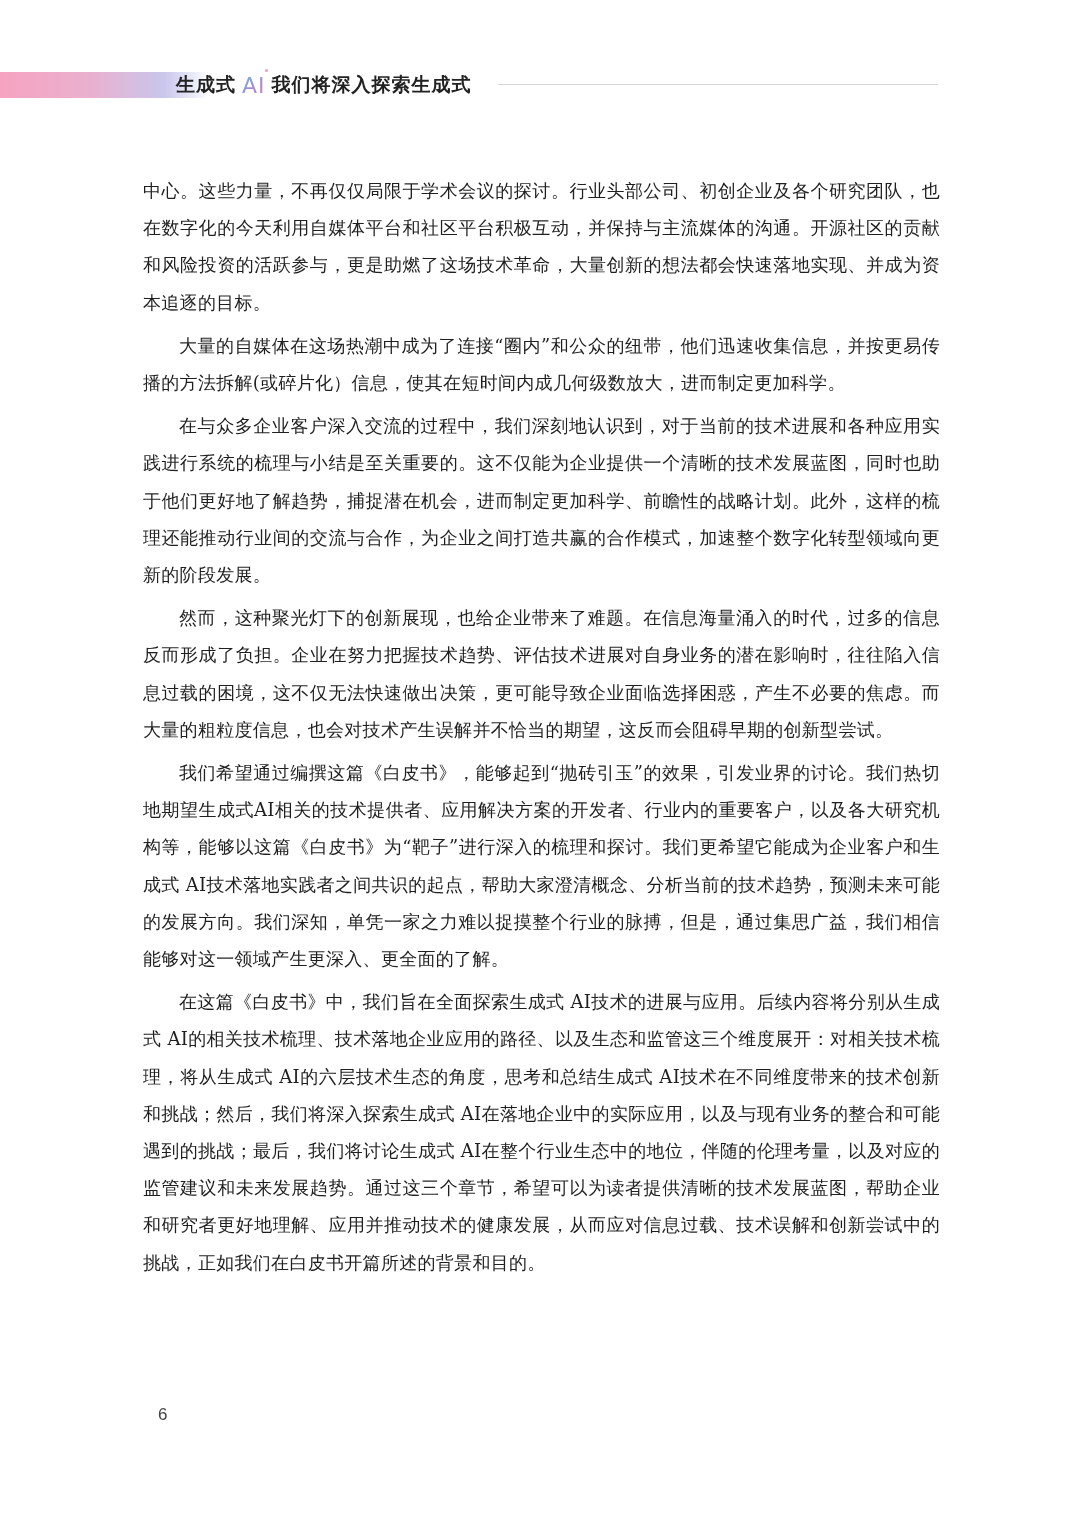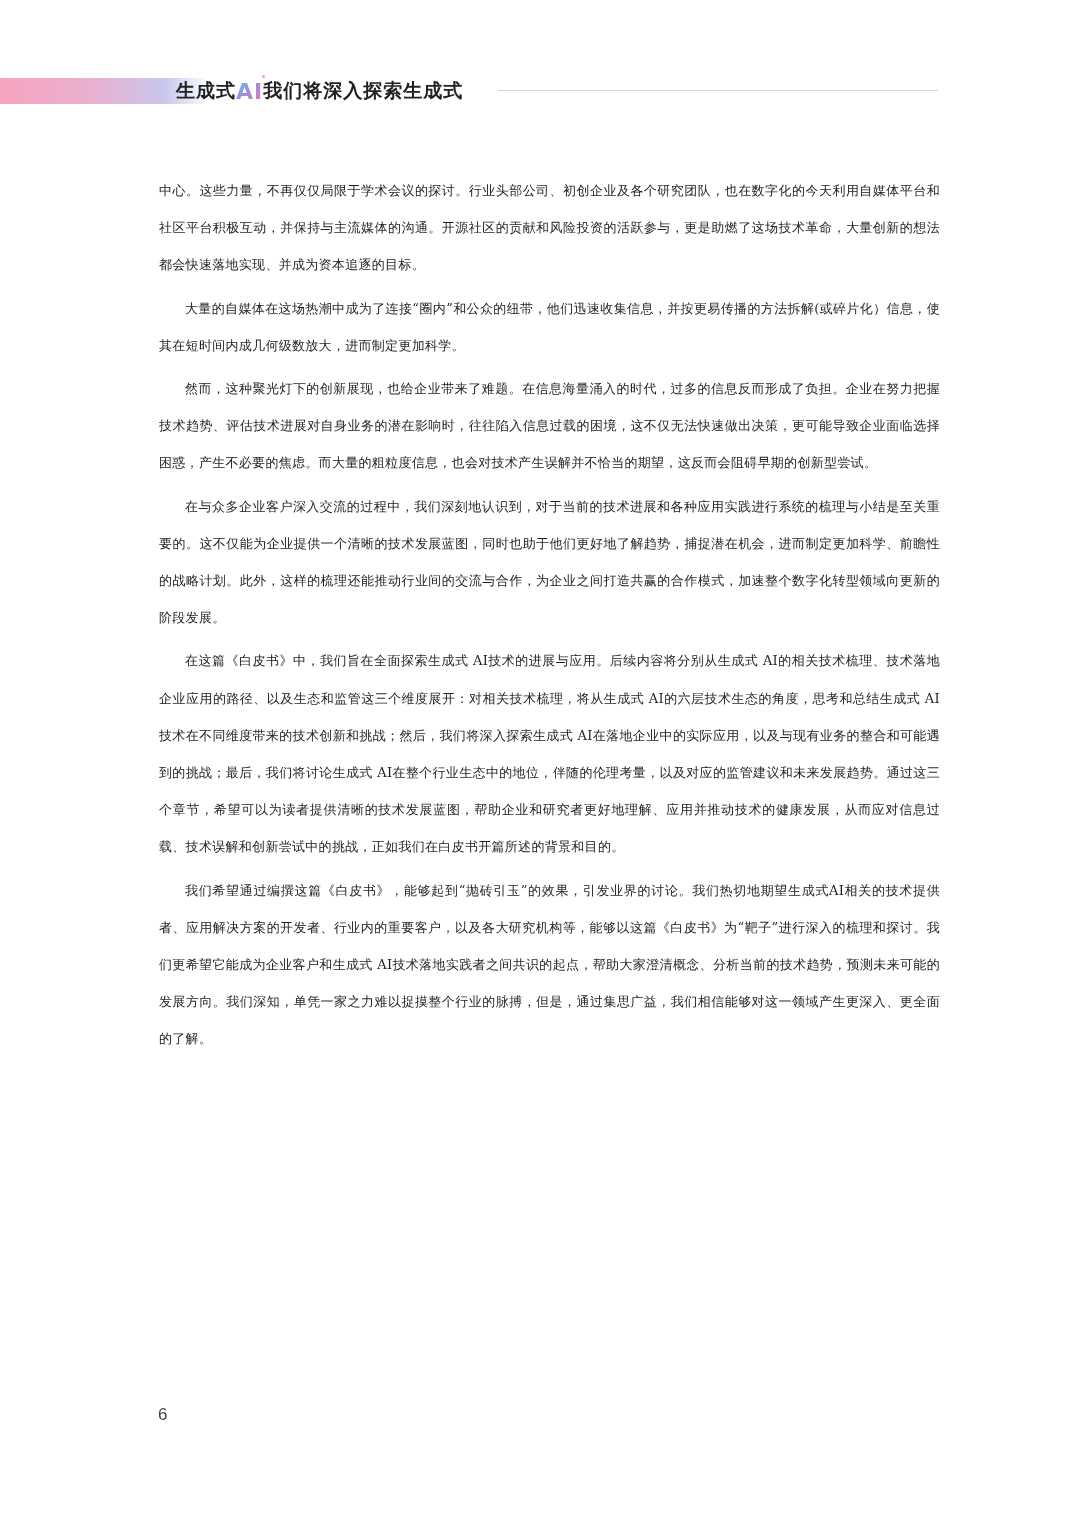--- a/index.html
+++ b/index.html
@@ -1,48 +1,48 @@
 <!DOCTYPE html>
 <html><head>
 <meta charset="utf-8">
 <style>
   html, body { margin: 0; padding: 0; background: #ffffff; }
   body { width: 1080px; height: 1527px; position: relative; overflow: hidden;
          font-family: "DejaVu Serif", "Liberation Serif", serif; color: #1f1f1f; }
-  .header { position: absolute; left: 0; top: 78px; width: 1080px; height: 26px; }
+  .header { position: absolute; left: 0; top: 72px; width: 1080px; height: 26px; }
   .header-band { position: absolute; left: 0; top: 0; width: 205px; height: 26px;
          background: linear-gradient(90deg, #f6a3c0 0%, #e9b1cf 45%, #c9c6ec 80%, rgba(210,225,245,0.2) 100%); }
   .header-title { position: absolute; left: 176px; top: 1px; height: 24px; display: flex; align-items: center;
          font-family: "DejaVu Serif", serif; font-weight: bold; font-size: 19px; color: #222; letter-spacing: 1px; white-space: nowrap; }
-  .ai-logo { display: inline-block; font-family: "DejaVu Sans", sans-serif; font-weight: bold; font-size: 22px;
-         margin: 0 0; background: linear-gradient(135deg, #5ec6d8 0%, #9a8ee0 45%, #f07ab0 100%);
+  .ai-logo { display: inline-block; font-family: "DejaVu Sans", sans-serif; font-weight: normal; font-size: 22px;
+         margin: 0 6px; background: linear-gradient(135deg, #5ec6d8 0%, #9a8ee0 45%, #f07ab0 100%);
          -webkit-background-clip: text; background-clip: text; color: transparent; position: relative; }
   .ai-logo::after { content: ""; position: absolute; right: -2px; top: -4px; width: 3px; height: 3px; border-radius: 50%; background: #f59ac0; }
   .header-rule { position: absolute; left: 498px; right: 142px; top: 12px; height: 1px; background: #d6d6d6; }
   .content { position: absolute; left: 143px; top: 172px; width: 797px; }
-  .para { margin: 0 0 6px 16px; font-size: 13px; line-height: 37.2px; text-align: justify; text-indent: 2em; letter-spacing: 0.3px; }
+  .para { margin: 0 0 6px 0; font-size: 18px; line-height: 37.2px; text-align: justify; text-indent: 2em; letter-spacing: 0.3px; }
   .para.first { text-indent: 0; }
   .page-number { position: absolute; left: 158px; top: 1405px; font-size: 17px; color: #444;
          font-family: "Liberation Sans", sans-serif; }
 </style>
 </head>
 <body>
 
 <div class="header">
   <div class="header-band"></div>
   <div class="header-title">
     <span>生成式</span>
     <span class="ai-logo">AI</span>
     <span>我们将深入探索生成式</span>
   </div>
   <div class="header-rule"></div>
 </div>
 
 <div class="content">
   <p class="para first">中心。这些力量，不再仅仅局限于学术会议的探讨。行业头部公司、初创企业及各个研究团队，也在数字化的今天利用自媒体平台和社区平台积极互动，并保持与主流媒体的沟通。开源社区的贡献和风险投资的活跃参与，更是助燃了这场技术革命，大量创新的想法都会快速落地实现、并成为资本追逐的目标。</p>
   <p class="para">大量的自媒体在这场热潮中成为了连接“圈内”和公众的纽带，他们迅速收集信息，并按更易传播的方法拆解(或碎片化）信息，使其在短时间内成几何级数放大，进而制定更加科学。</p>
+  <p class="para">在与众多企业客户深入交流的过程中，我们深刻地认识到，对于当前的技术进展和各种应用实践进行系统的梳理与小结是至关重要的。这不仅能为企业提供一个清晰的技术发展蓝图，同时也助于他们更好地了解趋势，捕捉潜在机会，进而制定更加科学、前瞻性的战略计划。此外，这样的梳理还能推动行业间的交流与合作，为企业之间打造共赢的合作模式，加速整个数字化转型领域向更新的阶段发展。</p>
   <p class="para">然而，这种聚光灯下的创新展现，也给企业带来了难题。在信息海量涌入的时代，过多的信息反而形成了负担。企业在努力把握技术趋势、评估技术进展对自身业务的潜在影响时，往往陷入信息过载的困境，这不仅无法快速做出决策，更可能导致企业面临选择困惑，产生不必要的焦虑。而大量的粗粒度信息，也会对技术产生误解并不恰当的期望，这反而会阻碍早期的创新型尝试。</p>
-  <p class="para">在与众多企业客户深入交流的过程中，我们深刻地认识到，对于当前的技术进展和各种应用实践进行系统的梳理与小结是至关重要的。这不仅能为企业提供一个清晰的技术发展蓝图，同时也助于他们更好地了解趋势，捕捉潜在机会，进而制定更加科学、前瞻性的战略计划。此外，这样的梳理还能推动行业间的交流与合作，为企业之间打造共赢的合作模式，加速整个数字化转型领域向更新的阶段发展。</p>
+  <p class="para">我们希望通过编撰这篇《白皮书》，能够起到“抛砖引玉”的效果，引发业界的讨论。我们热切地期望生成式AI相关的技术提供者、应用解决方案的开发者、行业内的重要客户，以及各大研究机构等，能够以这篇《白皮书》为“靶子”进行深入的梳理和探讨。我们更希望它能成为企业客户和生成式 AI技术落地实践者之间共识的起点，帮助大家澄清概念、分析当前的技术趋势，预测未来可能的发展方向。我们深知，单凭一家之力难以捉摸整个行业的脉搏，但是，通过集思广益，我们相信能够对这一领域产生更深入、更全面的了解。</p>
   <p class="para">在这篇《白皮书》中，我们旨在全面探索生成式 AI技术的进展与应用。后续内容将分别从生成式 AI的相关技术梳理、技术落地企业应用的路径、以及生态和监管这三个维度展开：对相关技术梳理，将从生成式 AI的六层技术生态的角度，思考和总结生成式 AI技术在不同维度带来的技术创新和挑战；然后，我们将深入探索生成式 AI在落地企业中的实际应用，以及与现有业务的整合和可能遇到的挑战；最后，我们将讨论生成式 AI在整个行业生态中的地位，伴随的伦理考量，以及对应的监管建议和未来发展趋势。通过这三个章节，希望可以为读者提供清晰的技术发展蓝图，帮助企业和研究者更好地理解、应用并推动技术的健康发展，从而应对信息过载、技术误解和创新尝试中的挑战，正如我们在白皮书开篇所述的背景和目的。</p>
-  <p class="para">我们希望通过编撰这篇《白皮书》，能够起到“抛砖引玉”的效果，引发业界的讨论。我们热切地期望生成式AI相关的技术提供者、应用解决方案的开发者、行业内的重要客户，以及各大研究机构等，能够以这篇《白皮书》为“靶子”进行深入的梳理和探讨。我们更希望它能成为企业客户和生成式 AI技术落地实践者之间共识的起点，帮助大家澄清概念、分析当前的技术趋势，预测未来可能的发展方向。我们深知，单凭一家之力难以捉摸整个行业的脉搏，但是，通过集思广益，我们相信能够对这一领域产生更深入、更全面的了解。</p>
 </div>
 
 <div class="page-number">6</div>
 
 </body></html>

